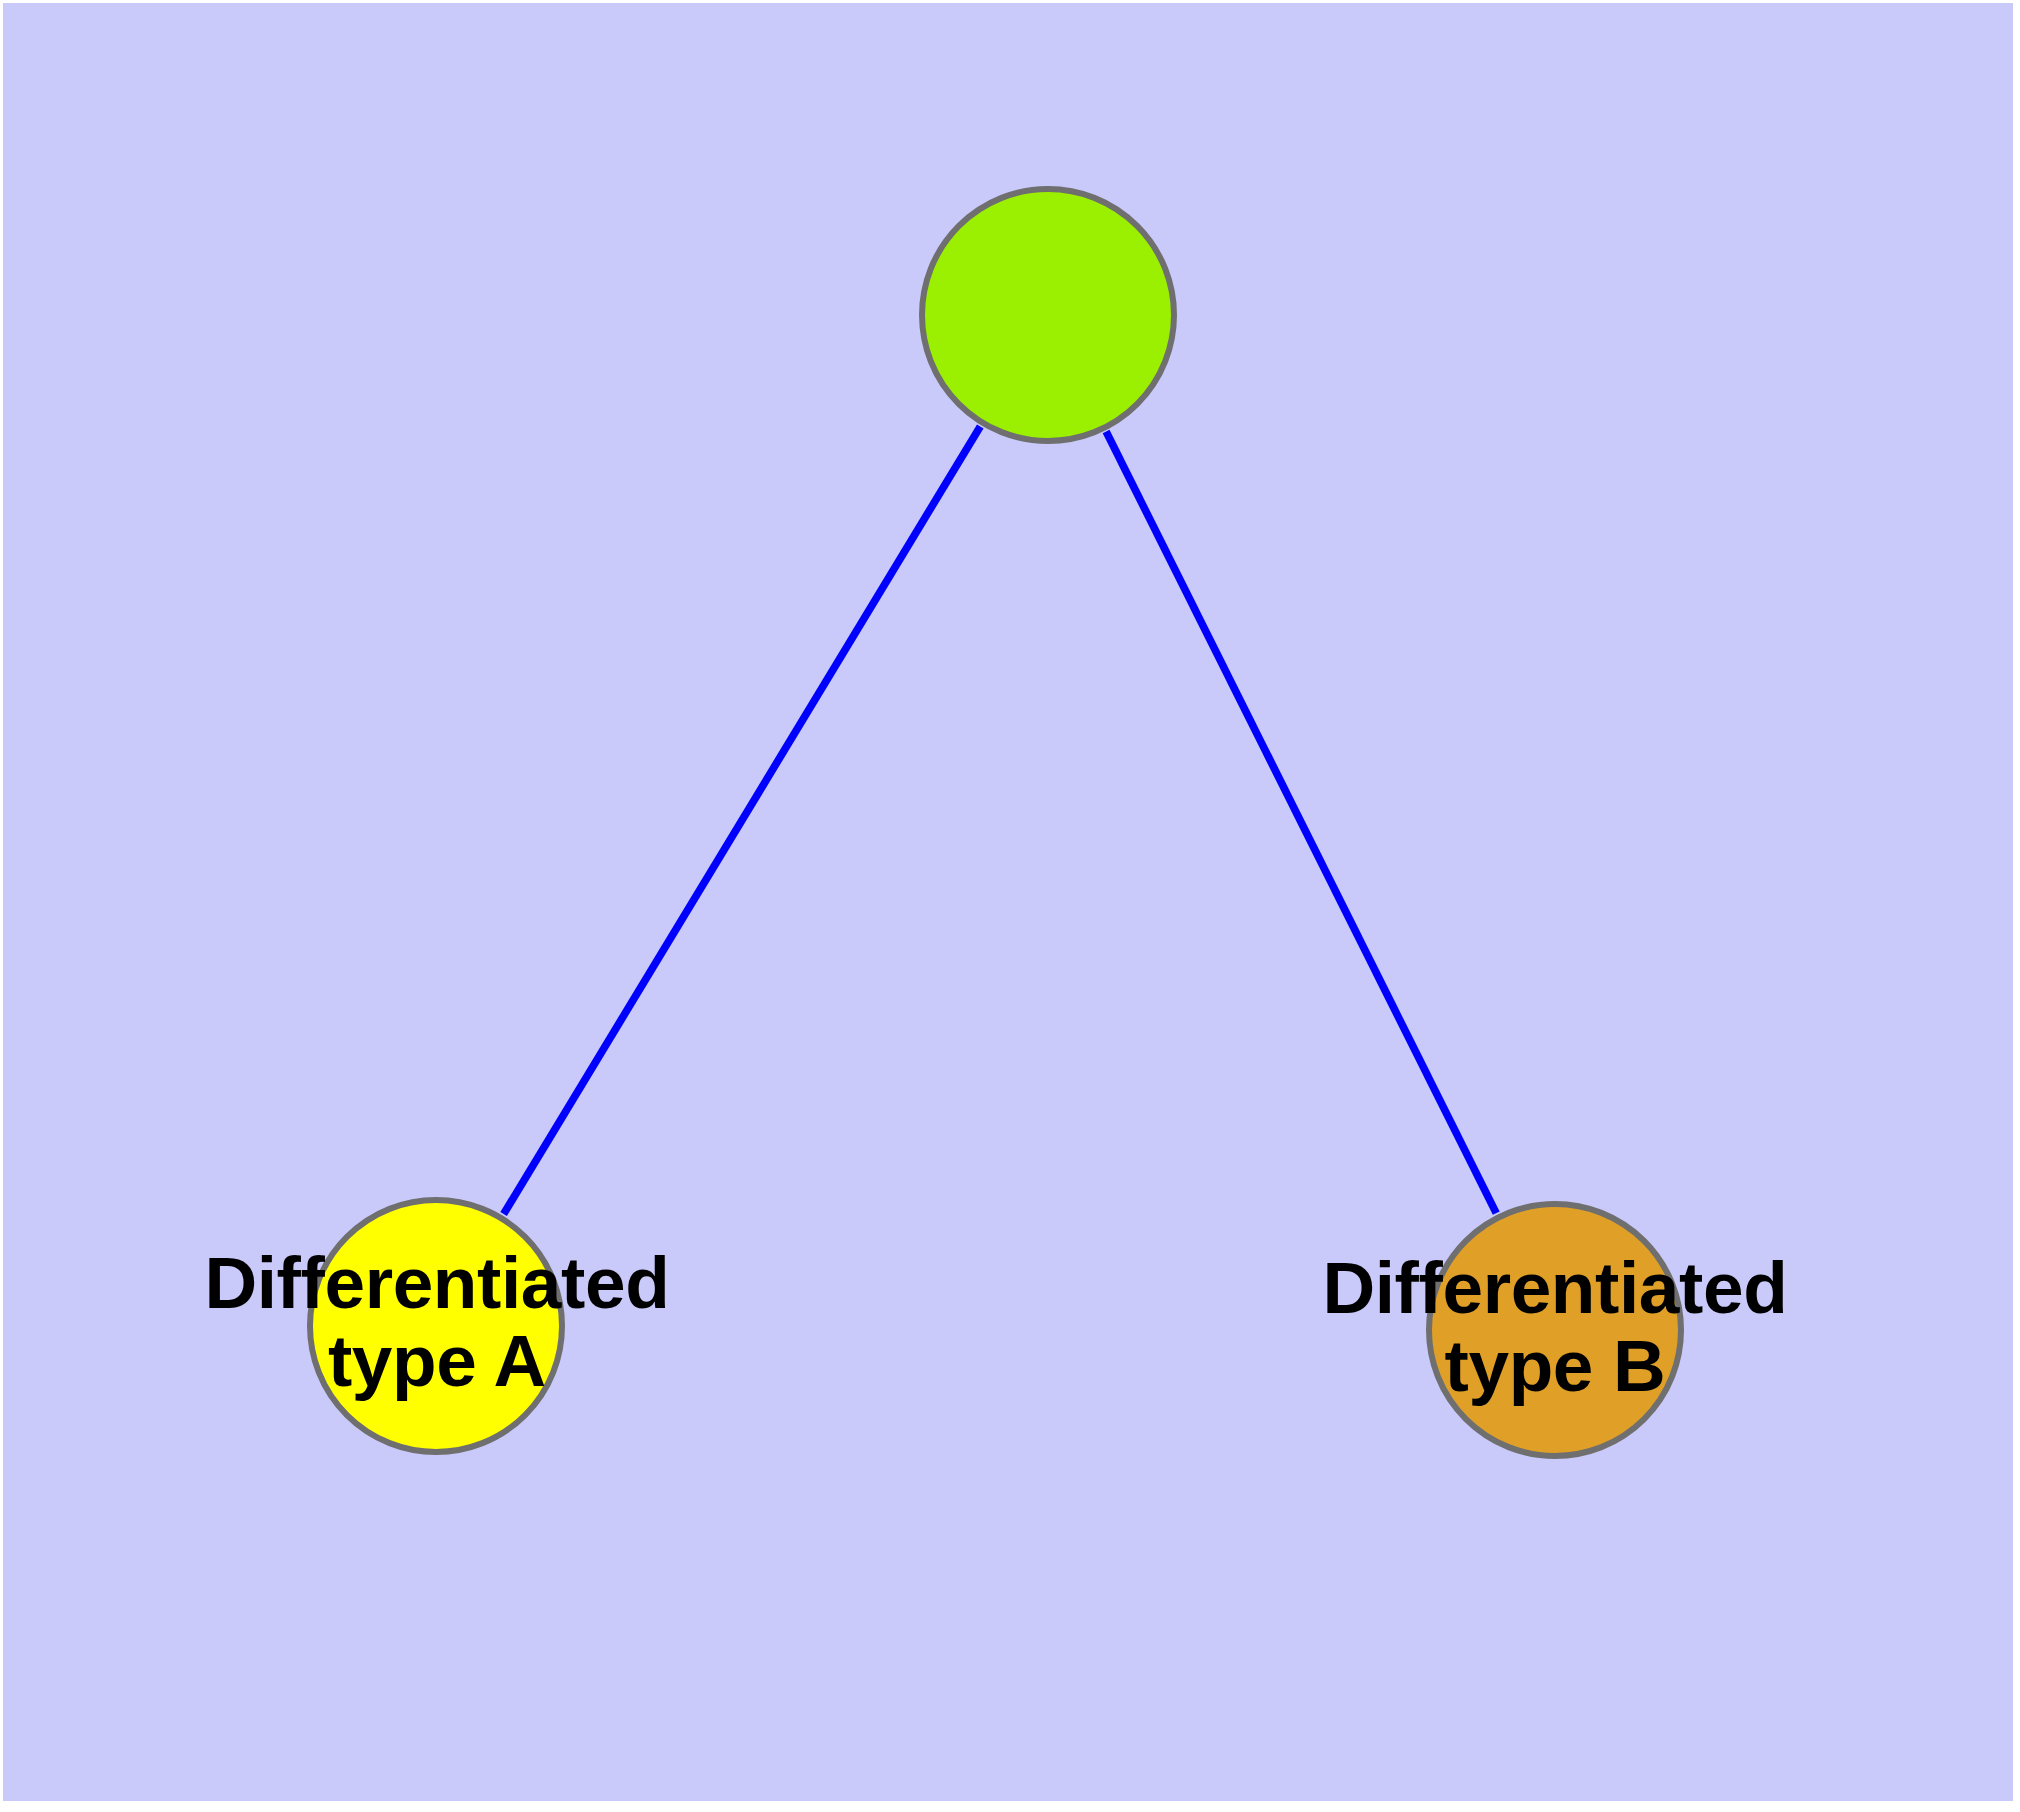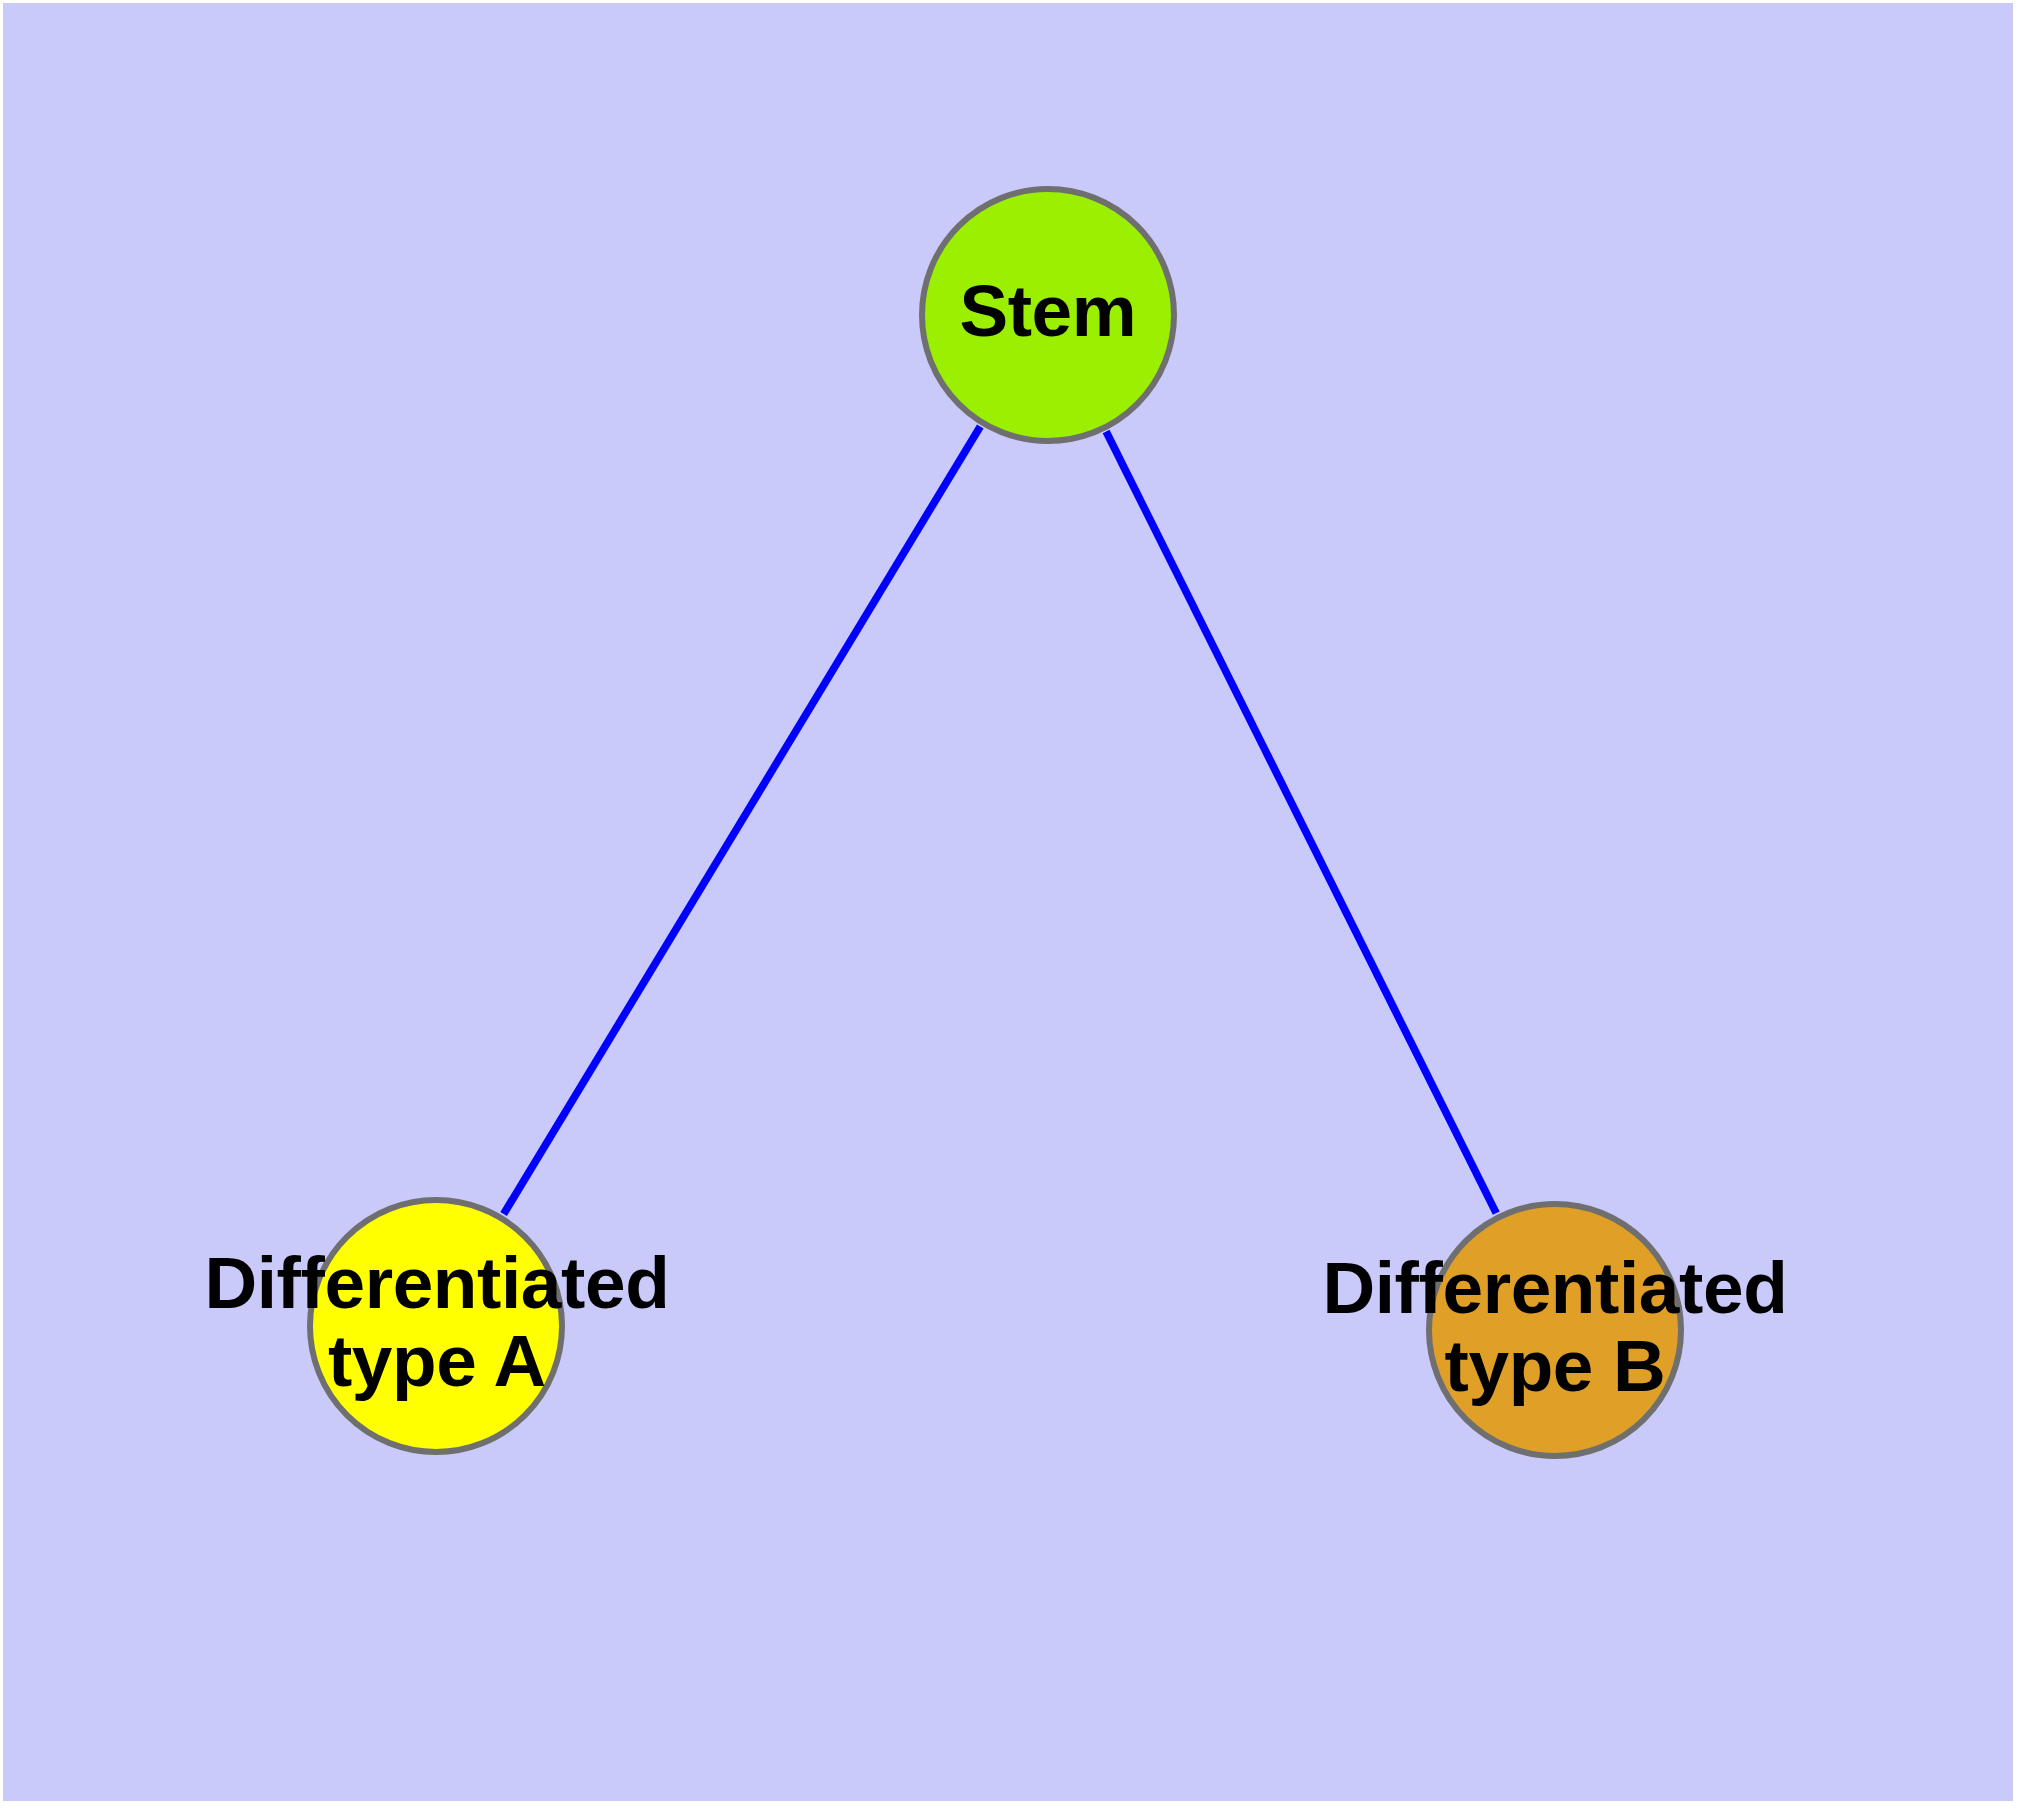--- a/index.html
+++ b/index.html
@@ -79,21 +79,20 @@
       <g id="edges">
           <line x1="1153.2647684956528" y1="499.75087421701676" x2="590.7352315043471" y2="1429.2491257829834" stroke="#0000ff" stroke-width="9" stroke-linecap="butt"></line>
           <line x1="1301.7788664794418" y1="505.78776261266125" x2="1762.2211335205582" y2="1428.2122373873387" stroke="#0000ff" stroke-width="9" stroke-linecap="butt"></line>
         </g>
     </svg>
 
     <div id="node-layer">
         <div class="node" style="left: 916px; top: 183px; width: 258px; height: 258px; background: rgb(154, 240, 0); border-color: rgb(111, 111, 111);"></div>
         <div class="node" style="left: 304px; top: 1194px; width: 258px; height: 258px; background: rgb(255, 255, 0); border-color: rgb(111, 111, 111);"></div>
         <div class="node" style="left: 1423px; top: 1198px; width: 258px; height: 258px; background: rgb(224, 160, 40); border-color: rgb(111, 111, 111);"></div>
-        <div class="node-label" style="font-size: 73px; width: 1017px; left: 536px; top: 269px;">Stem</div>
         <div class="node-label" style="font-size: 73px; width: 1017px; left: -75px; top: 1241px;">Differentiated
 type A</div>
         <div class="node-label" style="font-size: 73px; width: 1017px; left: 1043px; top: 1246px;">Differentiated
 type B</div>
       </div>
 
   </div>
 </div>
 
 

